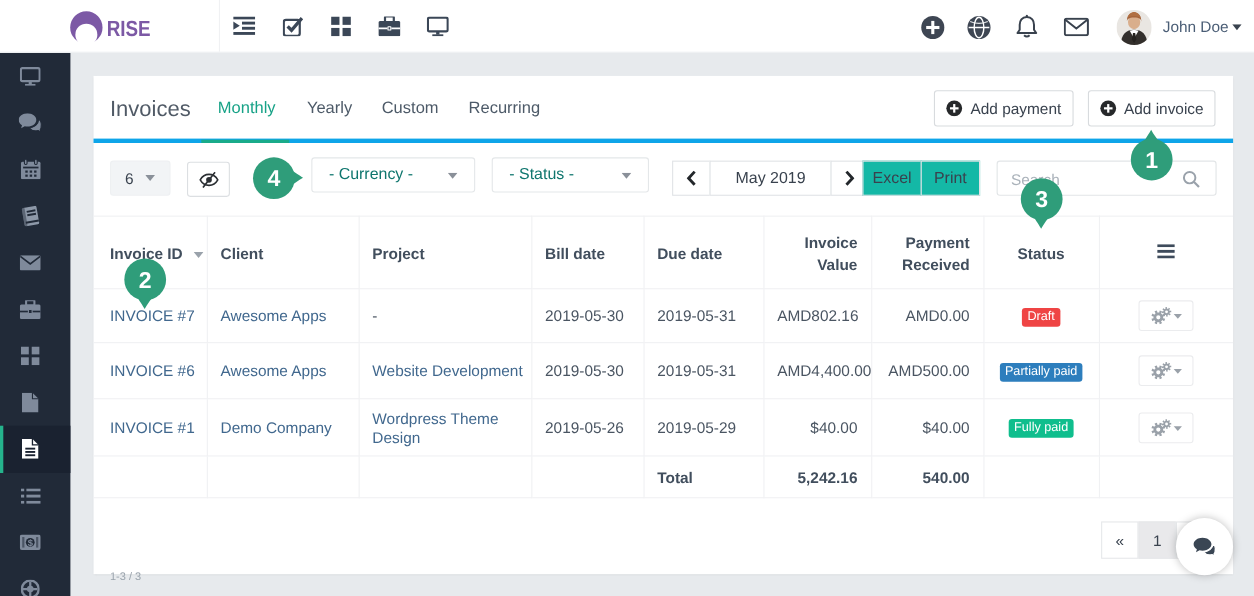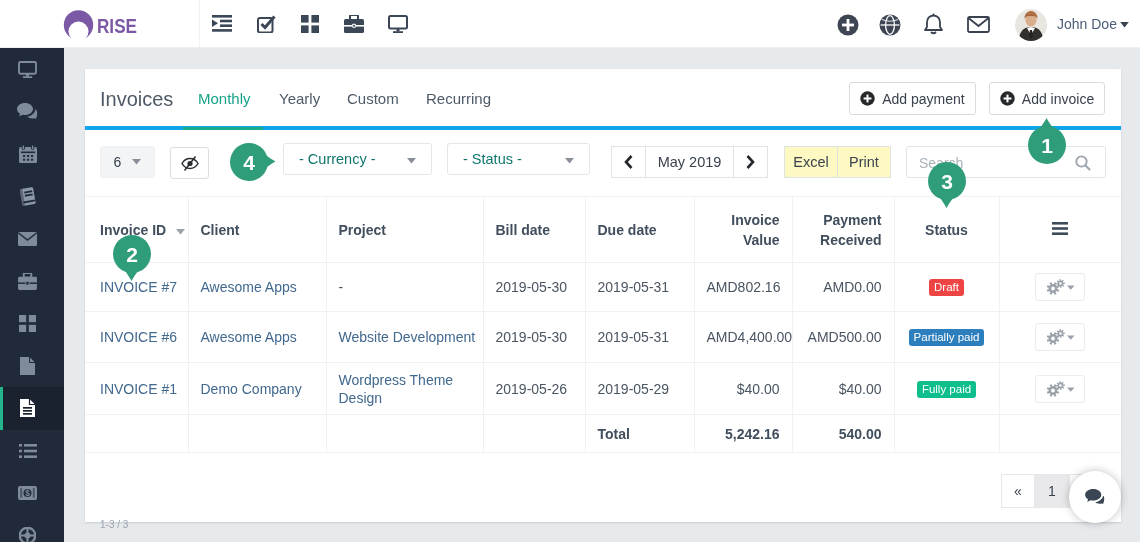--- a/index.html
+++ b/index.html
@@ -28,24 +28,24 @@
 .btn svg { margin-right:7px; }
 
 .frow { position:absolute; top:77px; left:0; width:100%; height:32px; }
 .sel10 { position:absolute; left:15px; top:0; width:55px; height:32px; background:#f2f4f6; border:1px solid #eef0f2; border-radius:3px; font-size:14px; color:#39424e; display:flex; align-items:center; justify-content:center; }
 .eyebtn { position:absolute; left:85px; top:1px; width:39px; height:32px; background:#fff; border:1px solid #dcdfe2; border-radius:3px; display:flex; align-items:center; justify-content:center; }
 .fsel { position:absolute; top:-3px; height:32px; background:#fff; border:1px solid #e4e7e9; border-radius:3px; font-size:14.5px; color:#0f766e; display:flex; align-items:center; padding:0 15px; }
 .fsel .car { margin-left:auto; }
 .mnav { position:absolute; left:526px; top:0; height:32px; display:flex; }
 .mnav > div { height:32px; border:1px solid #e0e3e6; background:#fff; display:flex; align-items:center; justify-content:center; }
 .mnav .mb { width:35px; }
-.mnav .ml { width:89px; margin-left:-1px; font-size:14.5px; color:#39424e; }
+.mnav .ml { width:111px; margin-left:-1px; font-size:14.5px; color:#39424e; }
 .mnav .mr { width:35px; margin-left:-1px; }
 .grp2 { position:absolute; left:699px; top:0; height:32px; display:flex; }
-.grp2 > div { height:32px; border:1px solid #e0e3e6; background:#fef9c3; display:flex; align-items:center; justify-content:center; font-size:14.5px; color:#39424e; }
+.grp2 > div { height:32px; border:1px solid #e0e3e6; background:#14b8a6; display:flex; align-items:center; justify-content:center; font-size:14.5px; color:#39424e; }
 .search { position:absolute; left:821px; top:0; width:200px; height:32px; border:1px solid #e2e5e7; border-radius:3px; background:#fff; }
 .search span { position:absolute; left:12px; top:8px; color:#aab2ba; font-size:14px; }
 .search svg { position:absolute; right:12px; top:8px; }
 
 table { position:absolute; top:127px; white-space:nowrap; left:0; border-collapse:collapse; table-layout:fixed; width:1036px; font-size:14px; }
 col.c1{width:103px} col.c2{width:138px} col.c3{width:157px} col.c4{width:102px} col.c5{width:109px} col.c6{width:98px} col.c7{width:102px} col.c8{width:105px} col.c9{width:122px}
 th,td { border:1px solid #f0f1f3; padding:0 12px; vertical-align:middle; font-weight:normal; }
 table tr td:first-child, table tr th:first-child { border-left:none; padding-left:15px; }
 table tr td:last-child, table tr th:last-child { border-right:none; }
 thead th { color:#414e5d; font-weight:bold; text-align:left; height:66px; line-height:20px; }

